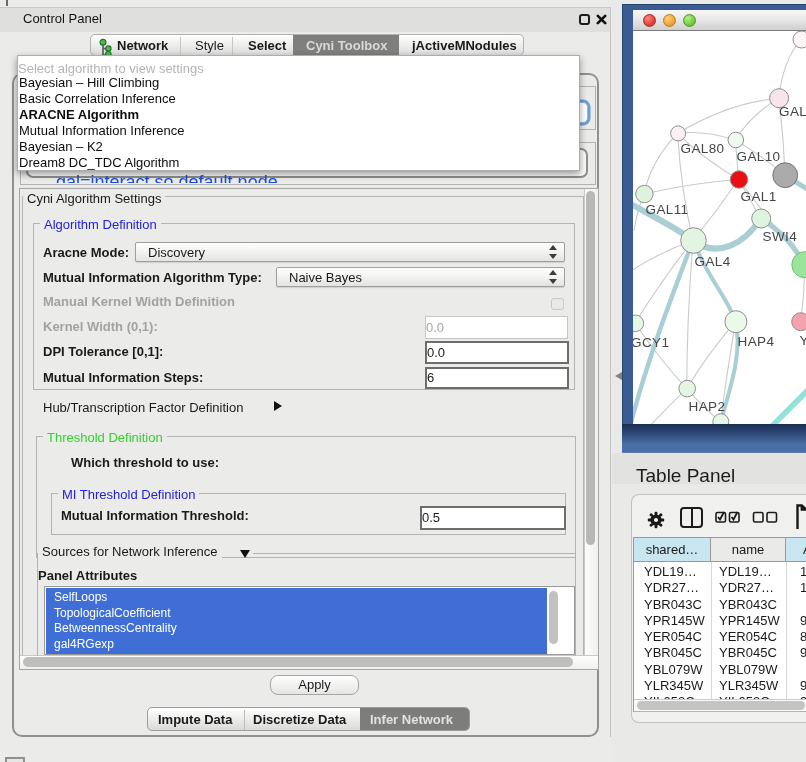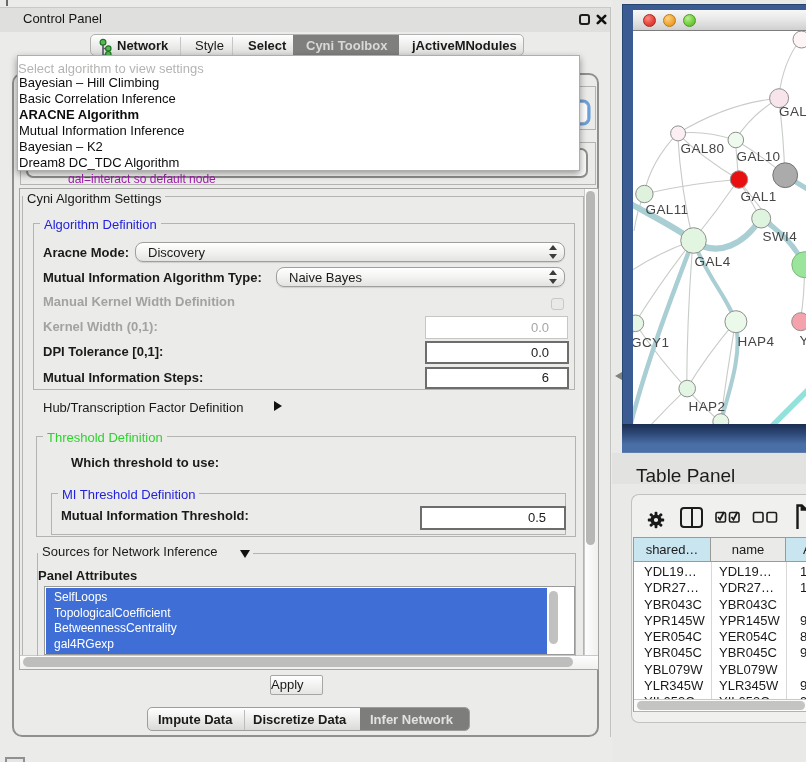--- a/index.html
+++ b/index.html
@@ -1,25 +1,25 @@
 <!DOCTYPE html>
 <html><head><meta charset="utf-8"><style>
 *{margin:0;padding:0;box-sizing:border-box}
 html,body{width:806px;height:762px;overflow:hidden}
 body{font-family:"Liberation Sans",sans-serif;background:#ebebe9;position:relative;font-size:13px;color:#1a1a1a}
 .abs{position:absolute}
 .gbox{position:absolute;border:1px solid #b3b3b1}
 .gtitle{position:absolute;top:-7px;left:6px;background:#ebebe9;padding:0 4px;font-size:13px;line-height:15px;white-space:nowrap}
 .lbl{position:absolute;font-weight:bold;font-size:13px;white-space:nowrap}
-.combo{position:absolute;border:1px solid #9f9f9d;border-radius:8px;background:linear-gradient(180deg,#ffffff 0%,#f4f4f2 45%,#e3e3e1 100%);box-shadow:0 1px 1px rgba(0,0,0,.12)}
+.combo{position:absolute;border:1px solid #9f9f9d;border-radius:2px;background:linear-gradient(180deg,#ffffff 0%,#f4f4f2 45%,#e3e3e1 100%);box-shadow:0 1px 1px rgba(0,0,0,.12)}
 .combo .ct{position:absolute;left:12px;top:2px;font-size:13px;color:#1a1a1a;white-space:nowrap}
 .carr{position:absolute;right:7px;top:50%;width:9px;height:14px;margin-top:-7px}
 .carr:before{content:"";position:absolute;left:1px;top:0;border-left:4px solid transparent;border-right:4px solid transparent;border-bottom:5px solid #3c3c3c}
 .carr:after{content:"";position:absolute;left:1px;bottom:0;border-left:4px solid transparent;border-right:4px solid transparent;border-top:5px solid #3c3c3c}
-.tf{position:absolute;background:#fff;font-size:13px;text-align:right;padding-right:18px;white-space:nowrap}
+.tf{position:absolute;background:#fff;font-size:13px;text-align:left;padding-right:6px;white-space:nowrap}
 .tfd{border:2px solid #6d6d6b}
 .tfl{border:1px solid #c6c6c4;color:#a6a6a4}
 </style></head><body>
 
 <div class="abs" style="left:0;top:0;width:612px;height:762px;background:#ebebe9"></div>
 <div class="abs" style="left:6px;top:0;width:2px;height:6px;background:#6a6a68"></div>
 
 <div class="abs" style="left:0;top:7px;width:611px;height:25px;background:#dfdfdd;border-top:1px solid #c9c9c7"></div>
 <div class="abs" style="left:23px;top:11px;font-size:13px;color:#141414">Control Panel</div>
 <div class="abs" style="left:579px;top:14px;width:11px;height:11px;border:2px solid #1c1c1c;border-radius:3px"></div>
@@ -46,21 +46,21 @@
     </svg>
 </div>
 
 <div class="abs" style="left:12px;top:73px;width:587px;height:664px;border:2px solid #90908e;border-radius:10px;background:#ebebe9"></div>
 
 <div class="gbox" style="left:20px;top:86px;width:576px;height:44px"></div>
 <div class="abs" style="left:300px;top:102px;width:288px;height:21px;border-radius:5px;background:#fff;border:1px solid #9fb6cc;box-shadow:0 0 0 2.5px rgba(84,147,213,.85)"></div>
 
 <div class="gbox" style="left:20px;top:142px;width:576px;height:43px"></div>
 <div class="abs" style="left:26px;top:148px;width:562px;height:30px;border:2px solid #8e8e8c;border-radius:7px;background:#fbfbf9"></div>
-<div class="abs" style="left:68px;top:172px;width:330px;height:11px;overflow:hidden;font-size:12px;color:#a21caf">gal=interact so default node</div>
+<div class="abs" style="left:56px;top:172px;width:330px;height:11px;overflow:hidden;font-size:18px;color:#1d4ed8">gal=interact so default node</div>
 
 <div class="abs" style="left:19px;top:188px;width:580px;height:482px;border:1px solid #a5a5a3;background:#ebebe9"></div>
 
 <div class="abs" style="left:584px;top:189px;width:14px;height:466px;background:linear-gradient(90deg,#fdfdfd,#f0f0ee);border-left:1px solid #c9c9c7"></div>
 <div class="abs" style="left:586px;top:191px;width:9px;height:354px;background:#b7b7b5;border-radius:5px"></div>
 
 <div class="abs" style="left:20px;top:655px;width:578px;height:14px;background:linear-gradient(180deg,#fdfdfd,#f0f0ee);border-top:1px solid #c9c9c7"></div>
 <div class="abs" style="left:23px;top:657px;width:550px;height:10px;background:#bebebc;border-radius:5px"></div>
 
 <div class="gbox" style="left:22px;top:196px;width:562px;height:459px;border-bottom:none">
@@ -84,21 +84,21 @@
     <div class="tf tfl" style="left:391px;top:92px;width:143px;height:23px;line-height:21px">0.0</div>
     <div class="lbl" style="left:9px;top:120px">DPI Tolerance [0,1]:</div>
     <div class="tf tfd" style="left:391px;top:117px;width:144px;height:23px;line-height:19px">0.0</div>
     <div class="lbl" style="left:9px;top:146px">Mutual Information Steps:</div>
     <div class="tf tfd" style="left:391px;top:143px;width:144px;height:22px;line-height:18px">6</div>
   </div>
 
   <div class="abs" style="left:20px;top:203px;font-size:13px;white-space:nowrap">Hub/Transcription Factor Definition</div>
   <div class="abs" style="left:251px;top:204px;width:0;height:0;border-top:5.5px solid transparent;border-bottom:5.5px solid transparent;border-left:8.5px solid #111"></div>
 
-  <div class="gbox" style="left:13px;top:239px;width:540px;height:101px">
+  <div class="gbox" style="left:13px;top:239px;width:540px;height:122px">
     <span class="gtitle" style="color:#2ed32e">Threshold Definition</span>
     <div class="lbl" style="right:356px;top:18px;">Which threshold to use:</div>
     <div class="gbox" style="left:14px;top:56px;width:515px;height:42px">
       <span class="gtitle" style="color:#2222dd">MI Threshold Definition</span>
       <div class="lbl" style="left:9px;top:14px">Mutual Information Threshold:</div>
       <div class="tf tfd" style="left:368px;top:12px;width:146px;height:24px;line-height:20px">0.5</div>
     </div>
   </div>
 
   <div class="gbox" style="left:14px;top:356px;width:539px;height:103px;border-bottom:none;border-top:none">
@@ -108,21 +108,21 @@
     <div class="abs" style="left:202px;top:-3px;width:0;height:0;border-left:5.5px solid transparent;border-right:5.5px solid transparent;border-top:8px solid #111"></div>
     <div class="lbl" style="left:0px;top:15px">Panel Attributes</div>
     <div class="abs" style="left:6px;top:33px;width:531px;height:69px;background:#fff;border:1px solid #9a9a98;overflow:hidden">
       <div class="abs" style="left:1px;top:1px;width:501px;height:67px;background:#3f6fd6"></div>
       <div class="abs" style="left:9px;top:3px;color:#fff;font-size:12px;line-height:15.7px">SelfLoops<br>TopologicalCoefficient<br>BetweennessCentrality<br>gal4RGexp</div>
       <div class="abs" style="left:504px;top:4px;width:9px;height:53px;background:#c1c1bf;border-radius:5px"></div>
     </div>
   </div>
 </div>
 
-<div class="abs" style="left:270px;top:675px;width:53px;height:20px;border:1px solid #a6a6a4;border-radius:2px;background:linear-gradient(180deg,#ffffff,#e5e5e3);line-height:18px;font-size:13px">Apply</div>
+<div class="abs" style="left:270px;top:675px;width:89px;height:20px;border:1px solid #a6a6a4;border-radius:8px;background:linear-gradient(180deg,#ffffff,#e5e5e3);text-align:center;line-height:18px;font-size:13px">Apply</div>
 
 <div class="abs" style="left:147px;top:707px;width:323px;height:24px;border:1px solid #9d9d9b;border-radius:5px;background:linear-gradient(180deg,#ffffff,#dadad8);overflow:hidden;font-weight:bold">
   <div class="abs" style="left:96px;top:2px;width:1px;height:20px;background:#bcbcba"></div>
   <div class="abs" style="left:212px;top:0;width:111px;height:24px;background:#7d7d7b"></div>
   <div class="abs" style="left:10px;top:4px">Impute Data</div>
   <div class="abs" style="left:105px;top:4px">Discretize Data</div>
   <div class="abs" style="left:222px;top:4px;color:#e2e2e0">Infer Network</div>
 </div>
 
 <div class="abs" style="left:5px;top:757px;width:20px;height:20px;border:2px solid #909090;background:#e6e6e4"></div>

